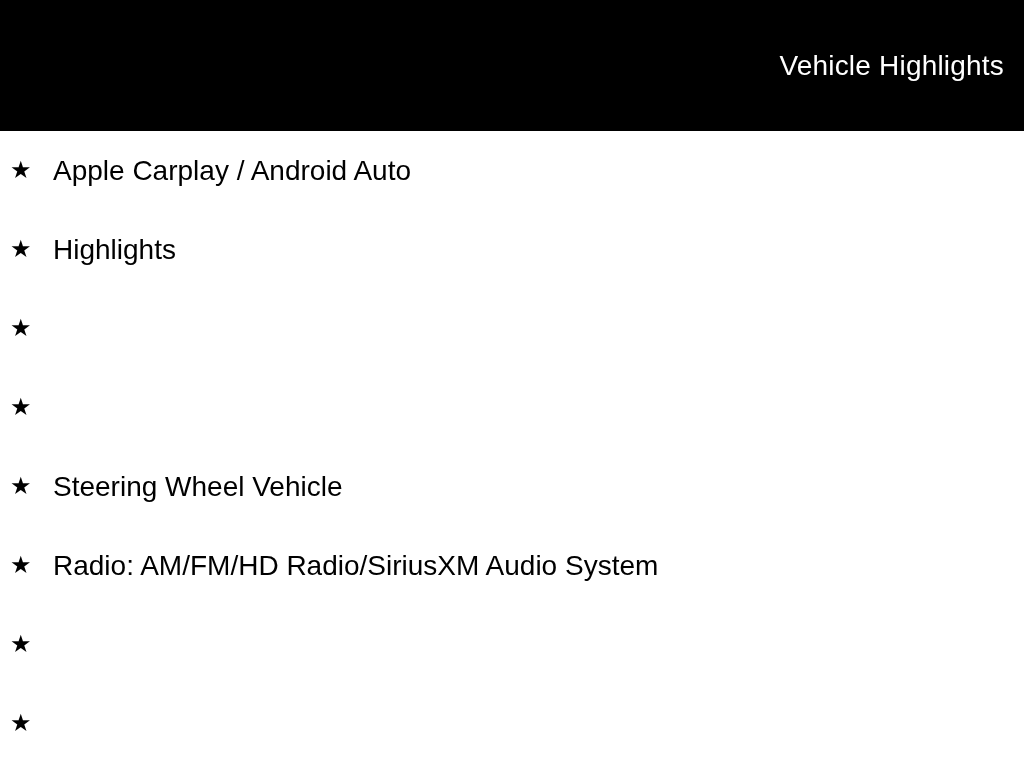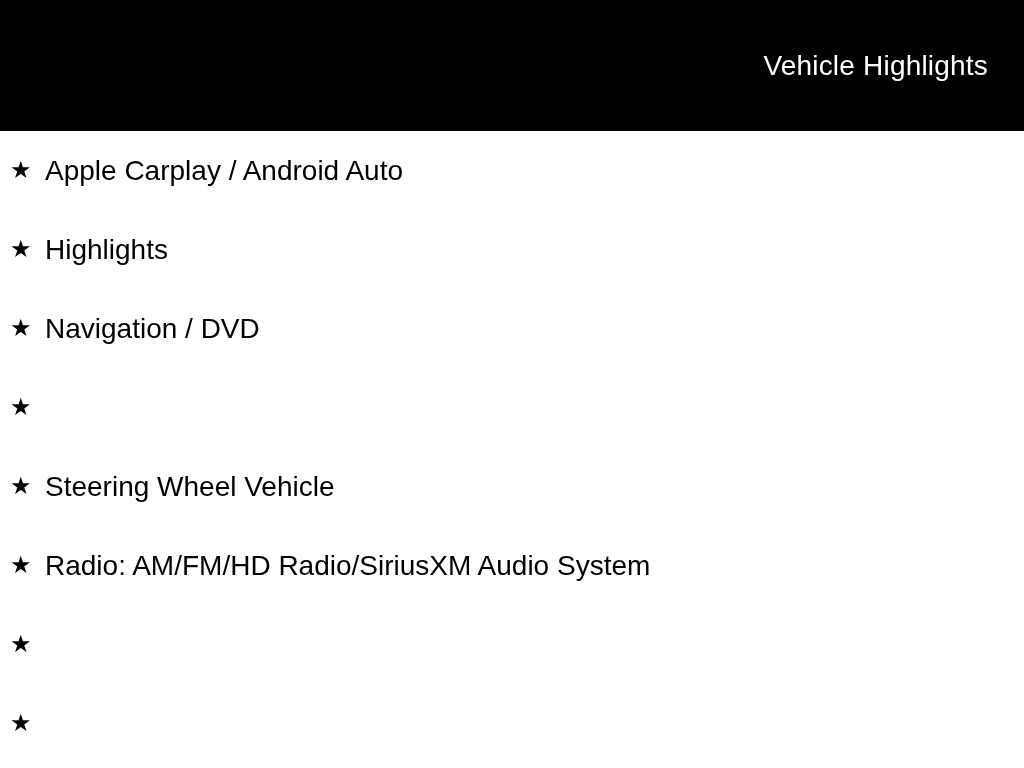--- a/index.html
+++ b/index.html
@@ -19,21 +19,21 @@
     display: flex;
     flex-direction: column;
   }
   .header {
     height: 131px;
     width: 100%;
     background: #000000;
     display: flex;
     align-items: center;
     justify-content: flex-end;
-    padding-right: 36px;
+    padding-right: 20px;
     flex: 0 0 auto;
   }
   .header-title {
     color: #ffffff;
     font-size: 28px;
     font-weight: 400;
     letter-spacing: 0.2px;
     white-space: nowrap;
   }
   .highlights-list {
@@ -56,20 +56,21 @@
     font-size: 24px;
     width: 35px;
     flex: 0 0 35px;
     color: #000000;
     display: inline-block;
     text-align: left;
     transform: translateY(-1px);
   }
   .item-label {
     display: inline-block;
+    margin-left: 8px;
   }
 </style>
 </head>
 <body>
 
 <div class="page">
 
   <div class="header">
     <span class="header-title">Vehicle Highlights</span>
   </div>
@@ -78,21 +79,20 @@
     <li class="highlight-item">
       <span class="star-icon">★</span>
       <span class="item-label">Apple Carplay / Android Auto</span>
     </li>
     <li class="highlight-item">
       <span class="star-icon">★</span>
       <span class="item-label">Highlights</span>
     </li>
     <li class="highlight-item">
       <span class="star-icon">★</span>
-      <span class="item-label">Navigation / DVD</span>
     </li>
     <li class="highlight-item">
       <span class="star-icon">★</span>
     </li>
     <li class="highlight-item">
       <span class="star-icon">★</span>
       <span class="item-label">Steering Wheel Vehicle</span>
     </li>
     <li class="highlight-item">
       <span class="star-icon">★</span>

